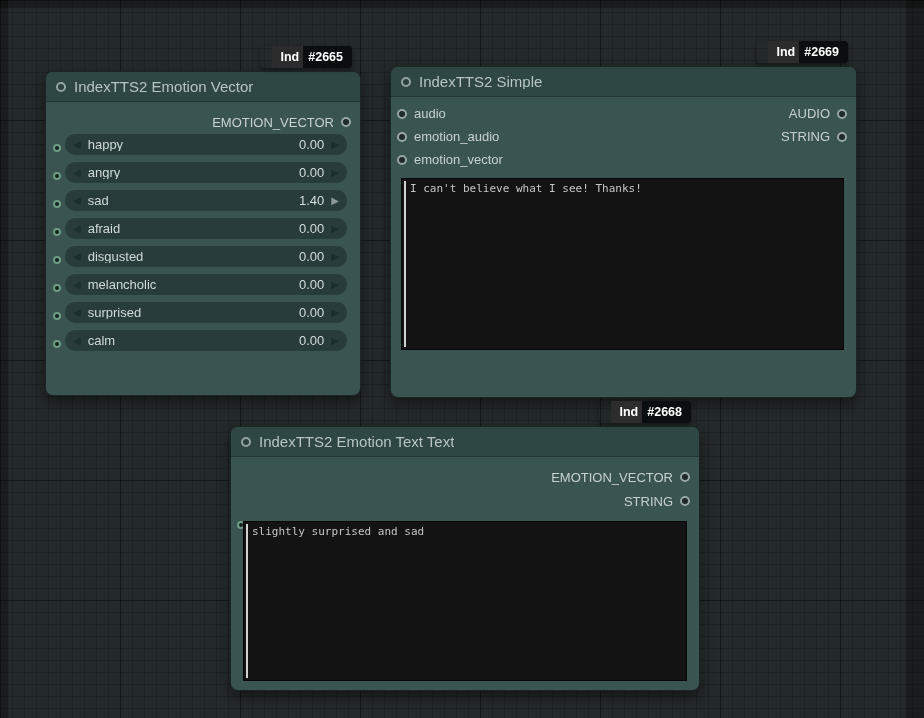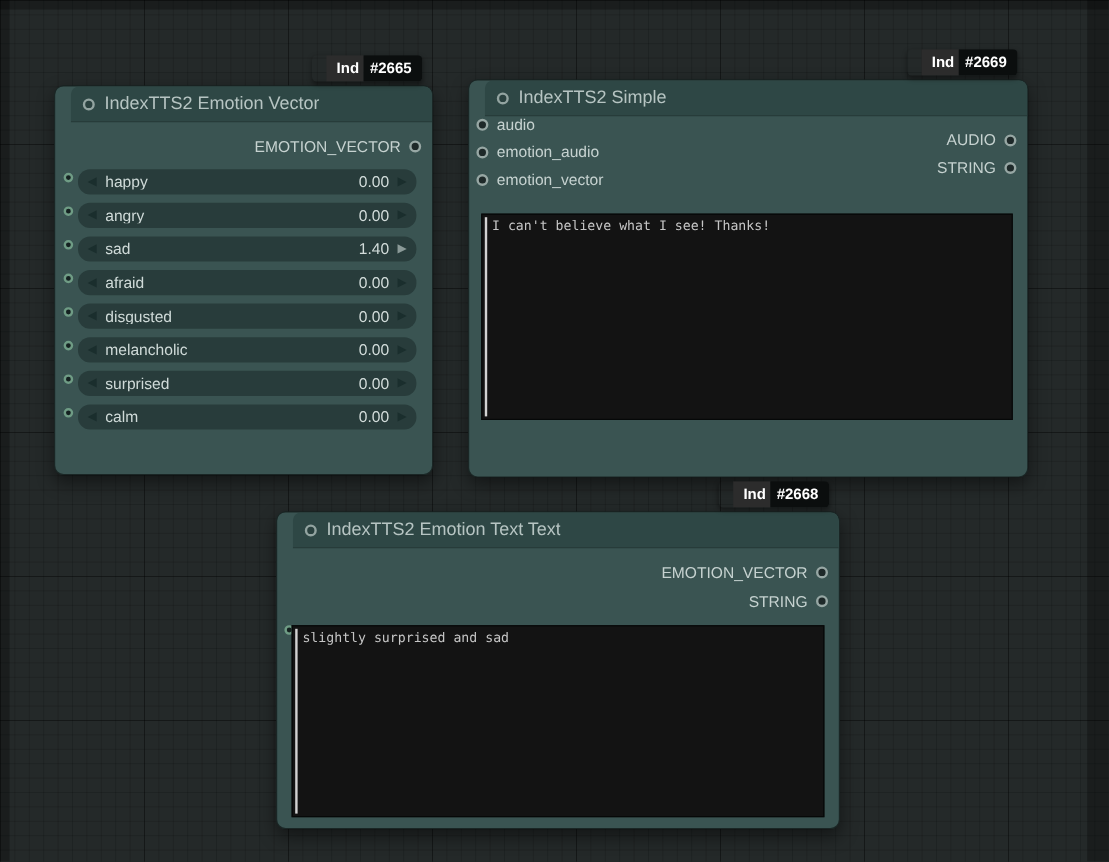--- a/index.html
+++ b/index.html
@@ -29,21 +29,20 @@
     z-index:2;
   }
   .node-header{
     height:30px;
     background:#2e4745;
     border-radius:7px 7px 0 0;
     display:flex;align-items:center;
     padding:0 10px;gap:8px;
     border-bottom:1px solid rgba(0,0,0,.25);
     box-sizing:border-box;
-    margin-left:13px;
   }
   .collapse-dot{
     width:6px;height:6px;border-radius:50%;
     border:2px solid #93a4a1;background:#24383660;
     flex:0 0 auto;
   }
   .node-title{
     color:#b6c4c2;font-size:15px;line-height:1;
     white-space:nowrap;overflow:hidden;
   }
@@ -58,38 +57,37 @@
   .badge .badge-prefix{background:#2c2c2c;padding:0 4px 0 8px;display:flex;align-items:center;height:100%;margin-left:12px;}
   .badge .badge-id{background:#0b0e0e;padding:0 9px 0 5px;display:flex;align-items:center;height:100%;}
 
   .out-row{
     height:24px;margin-top:8px;
     display:flex;align-items:center;justify-content:flex-end;
     gap:7px;padding:0 9px;
   }
   .io-row{
     height:23px;margin-top:0;
-    display:flex;align-items:flex-start;
+    display:flex;align-items:flex-end;
     padding:0 9px 0 6px;
-    flex-direction:column;
   }
   .io-row:first-of-type{margin-top:6px;}
   .io-in{display:flex;align-items:center;gap:7px;}
   .io-out{display:flex;align-items:center;gap:7px;margin-left:auto;}
   .slot-label{color:#c6d2d0;font-size:13px;line-height:1;white-space:nowrap;}
   .dot{
     width:6px;height:6px;border-radius:50%;
     border:2px solid #97a7a4;background:#1e2929;
     flex:0 0 auto;
   }
   .dot.green{width:4px;height:4px;border:2px solid #6f9c85;background:#142120;}
 
   .widget-row{
     height:28px;position:relative;
-    display:flex;align-items:flex-end;
+    display:flex;align-items:flex-start;
     padding:0 13px 0 19px;box-sizing:border-box;
   }
   .wdot{
     position:absolute;left:7px;top:50%;transform:translateY(-50%);
     width:4px;height:4px;border-radius:50%;
     border:2px solid #6f9c85;background:#142120;
   }
   .pill{
     flex:1;height:21px;border-radius:10px;
     background:#283c3b;

